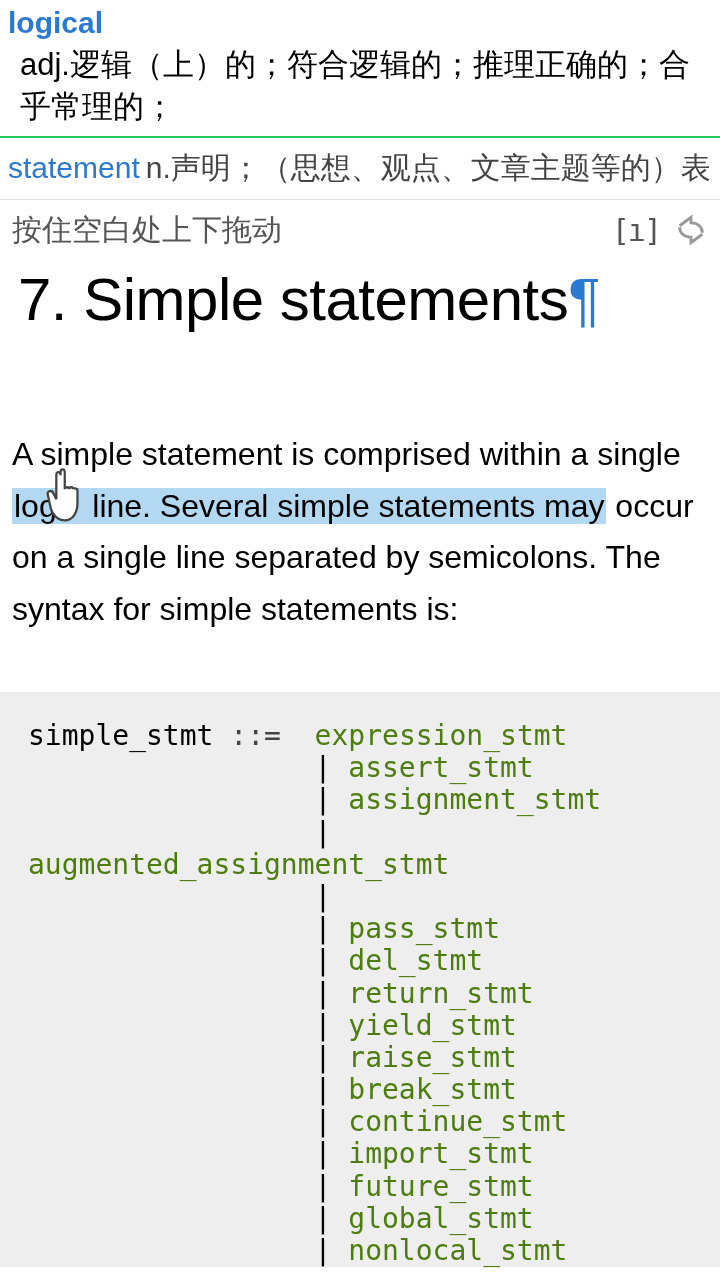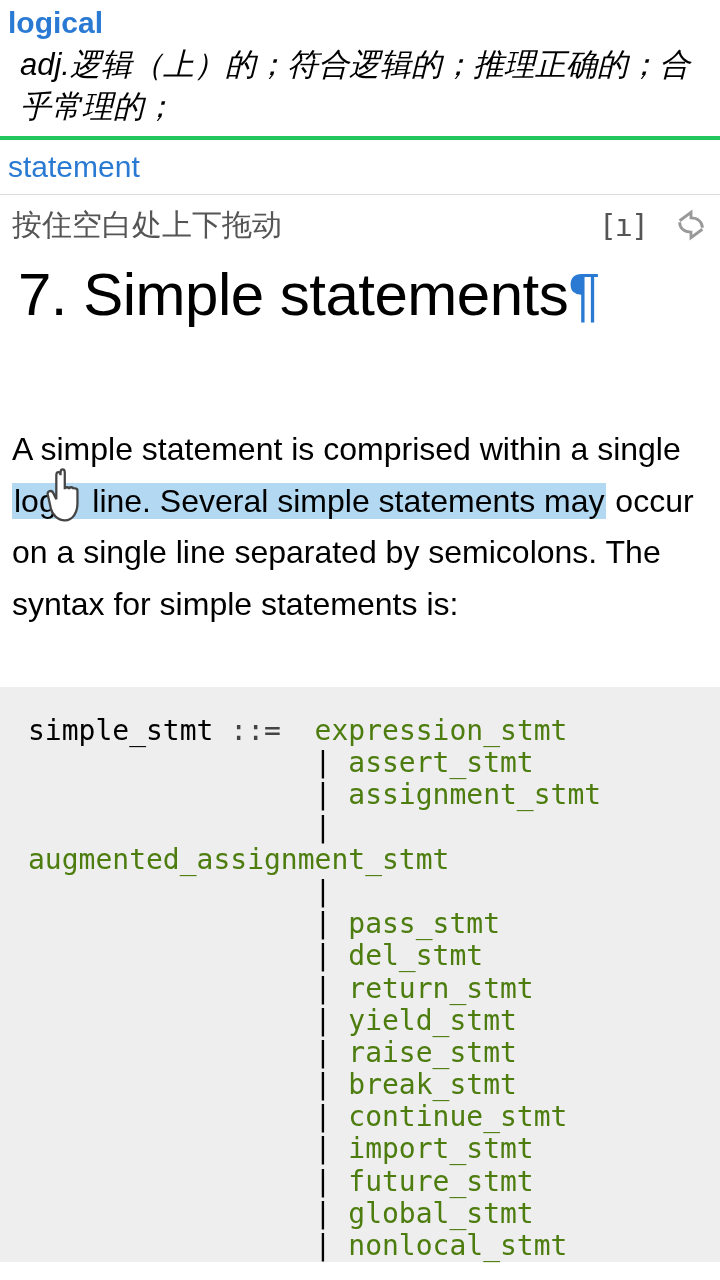--- a/index.html
+++ b/index.html
@@ -18,44 +18,43 @@
   .dict-word-1 {
     color: #2a7ad4;
     font-size: 30px;
     font-weight: 700;
   }
   .dict-def-1 {
     color: #000;
     font-size: 31px;
     padding: 4px 0 0 12px;
     line-height: 1.35;
-    font-style: italic;
   }
   .dict-entry-2 {
     padding: 10px 8px 10px 8px;
-    border-top: 4px solid #22c55e;
+    border-top: 2px solid #22c55e;
     display: flex;
     align-items: baseline;
     gap: 6px;
   }
   .dict-word-2 {
     color: #2a7ad4;
     font-size: 30px;
   }
   .dict-def-2 {
     color: #444;
     font-size: 30px;
   }
 
   
   .toolbar {
     display: flex;
     align-items: center;
     padding: 10px 12px 10px 12px;
-    gap: 27px;
+    gap: 14px;
   }
   .toolbar-hint {
     flex: 1;
     color: #555;
     font-size: 30px;
   }
   .toolbar-icon {
     color: #555;
     font-size: 30px;
     font-family: monospace;
@@ -122,20 +121,21 @@
 </head>
 <body>
 
 <div class="dict-panel">
   <div class="dict-entry-1">
     <div class="dict-word-1">logical</div>
     <div class="dict-def-1">adj.逻辑（上）的；符合逻辑的；推理正确的；合乎常理的；</div>
   </div>
   <div class="dict-entry-2">
     <span class="dict-word-2">statement</span>
+    <span class="dict-def-2">n.声明；（思想、观点、文章主题等的）表</span>
   </div>
 </div>
 
 <div class="toolbar">
   <span class="toolbar-hint">按住空白处上下拖动</span>
   <span class="toolbar-icon">[ı]</span>
   <svg class="toolbar-icon-swap" viewBox="0 0 24 24">
     <path d="M4 9 L12 3 L12 7 C17 7 20 10 20 14"></path>
     <path d="M20 15 L12 21 L12 17 C7 17 4 14 4 10"></path>
   </svg>

